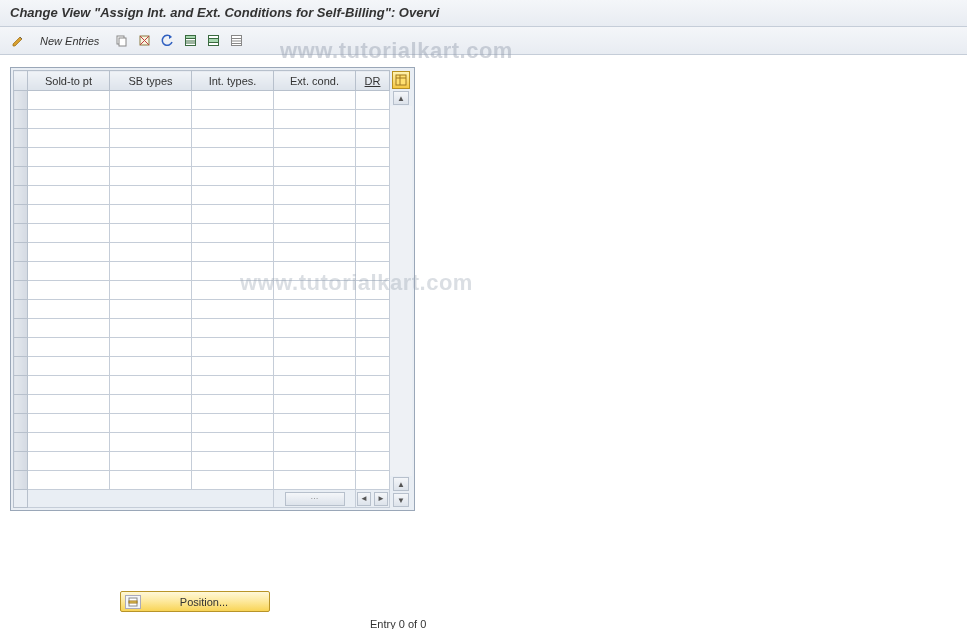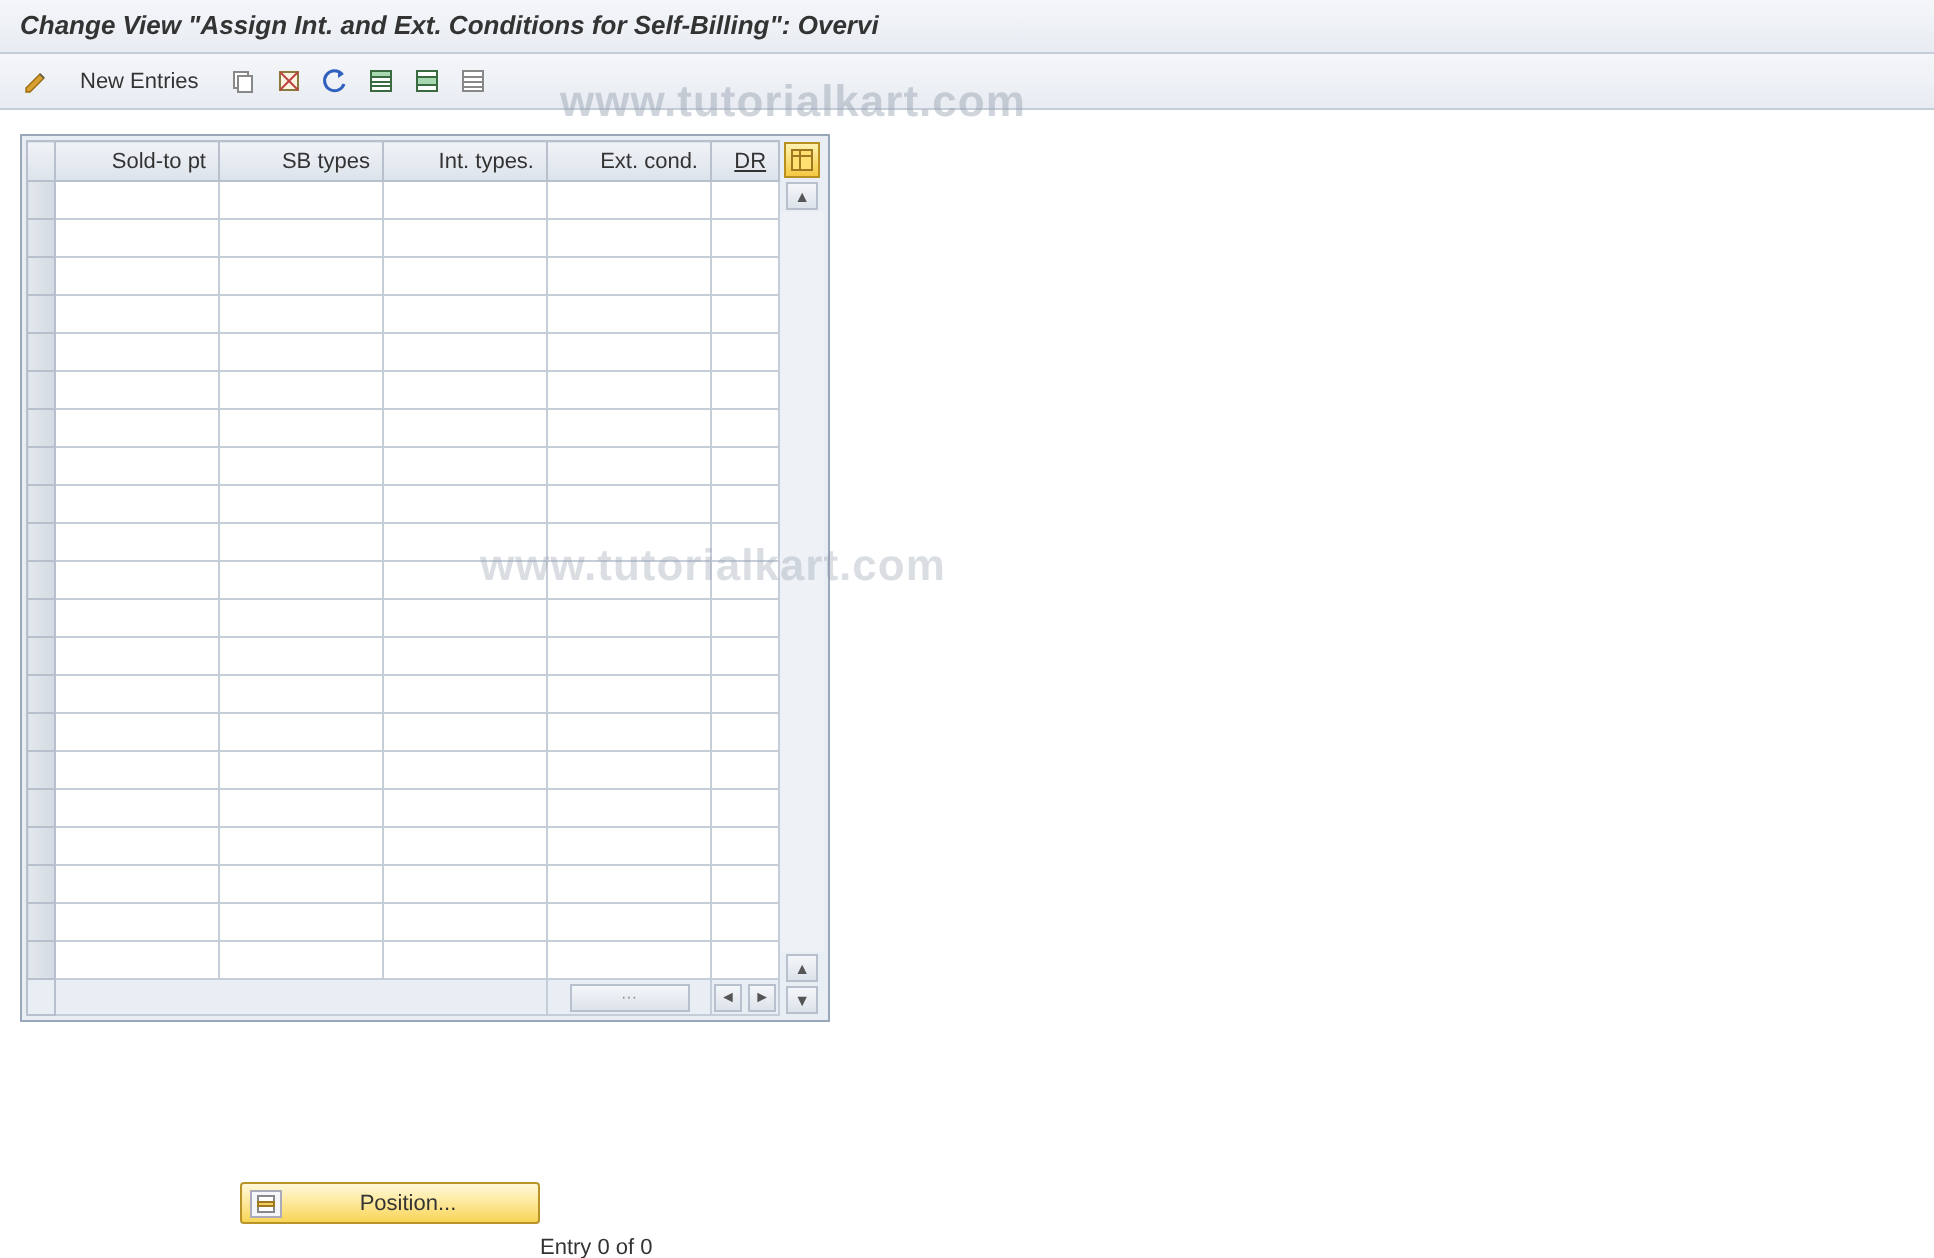--- a/index.html
+++ b/index.html
@@ -33,20 +33,21 @@
     .toolbar-btn {
       width: 20px;
       height: 20px;
       display: inline-flex;
       align-items: center;
       justify-content: center;
       border: 1px solid transparent;
       border-radius: 2px;
       cursor: pointer;
       font-size: 11px;
+      font-style: italic;
     }
     .new-entries-btn {
       width: auto;
       padding: 2px 8px;
       color: #333;
       font-size: 11px;
     }
     .main-area {
       padding: 12px 10px;
       display: flex;
@@ -59,21 +60,21 @@
       padding: 2px;
     }
     .data-table {
       border-collapse: collapse;
       background: #fff;
     }
     .data-table th {
       background: linear-gradient(to bottom, #f0f3f7 0%, #dde3eb 100%);
       border: 1px solid #b7c0cc;
       font-weight: normal;
-      text-align: right;
+      text-align: center;
       padding: 2px 6px;
       height: 20px;
       font-size: 11px;
       color: #333;
     }
     .data-table td {
       border: 1px solid #c5cdd8;
       height: 19px;
       background: #fff;
       padding: 0 4px;
@@ -153,20 +154,21 @@
     .side-scroll {
       display: flex;
       flex-direction: column;
       width: 22px;
       align-self: stretch;
     }
     .table-wrap { display: flex; }
     .footer-area {
       display: flex;
       align-items: center;
+      gap: 100px;
       margin-top: 50px;
       margin-left: 120px;
     }
     .position-btn {
       display: inline-flex;
       align-items: center;
       background: linear-gradient(to bottom, #fff8d8 0%, #fde89a 50%, #f8d456 100%);
       border: 1px solid #b89428;
       border-radius: 2px;
       padding: 2px 8px 2px 4px;

